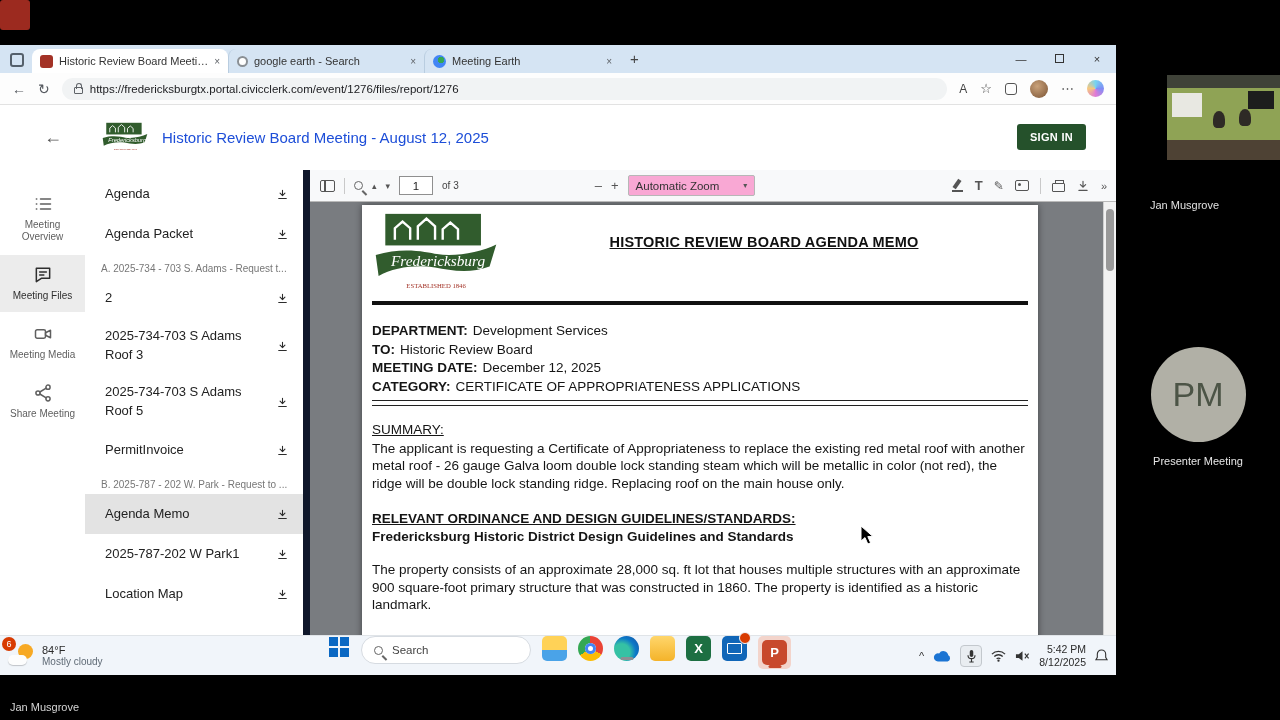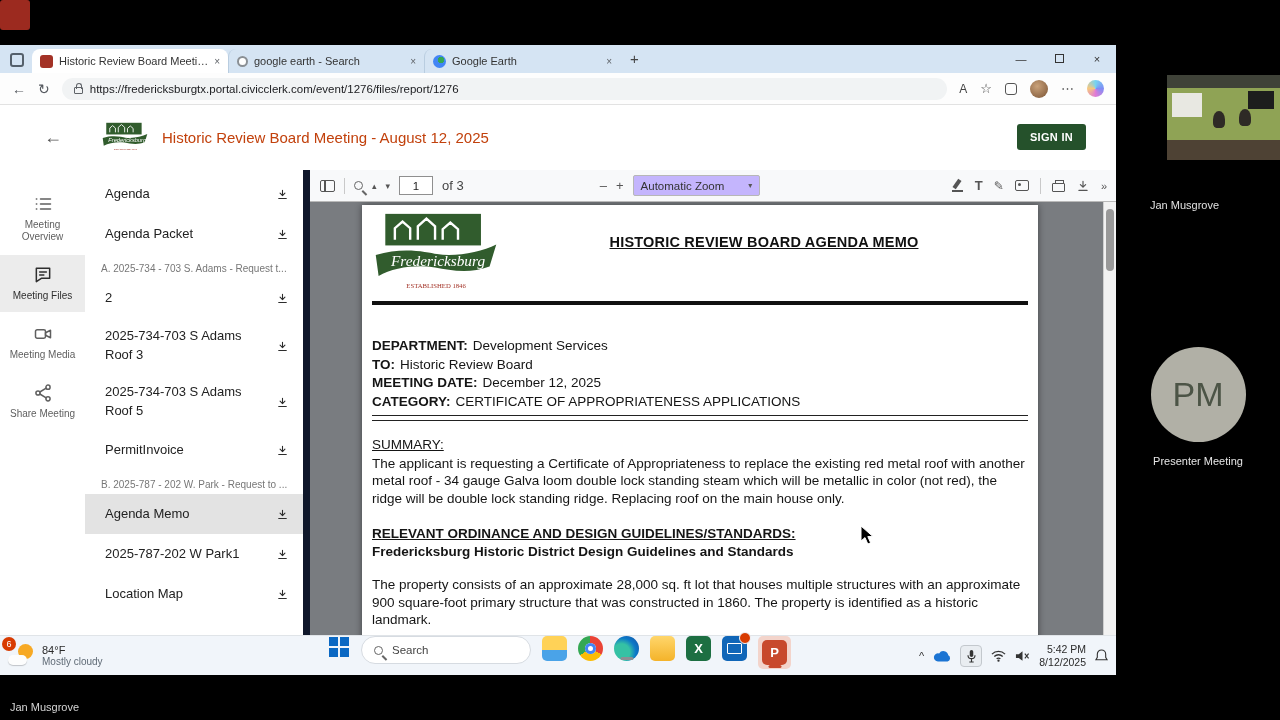--- a/index.html
+++ b/index.html
@@ -43,21 +43,21 @@
   .star{font-size:13px;color:#444}
   .ext{width:12px;height:12px;border:1.5px solid #555;border-radius:3px}
   .profile{width:18px;height:18px;border-radius:50%;background:radial-gradient(circle at 40% 35%,#caa27a,#7a5334)}
   .more{font-size:13px;color:#444}
   .copilot{width:17px;height:17px;border-radius:50%;background:conic-gradient(#77d4f0,#7f8df5,#e07bd6,#f6c77e,#77d4f0)}
 
   
   .p-header{position:absolute;top:60px;left:0;right:0;height:65px;background:#fff;display:flex;align-items:center}
   .back{margin-left:44px;font-size:18px;color:#555}
   .h-logo{margin-left:40px;width:46px;height:34px;flex:none}
-  .h-title{margin-left:14px;font-size:15px;color:#c2410c}
+  .h-title{margin-left:14px;font-size:15px;color:#1d4ed8}
   .signin{position:absolute;right:30px;top:19px;background:#25512b;color:#fff;font-size:11px;font-weight:bold;padding:7px 13px;border-radius:3px;letter-spacing:.3px;cursor:pointer}
 
   
   .p-body{position:absolute;top:125px;left:0;right:0;height:465px;background:#fff}
   .rail{position:absolute;left:0;top:0;width:85px;height:100%;padding-top:14px}
   .rail-item{width:100%;padding:10px 4px;display:flex;flex-direction:column;align-items:center;gap:5px;margin-bottom:2px;cursor:pointer}
   .rail-item svg{width:20px;height:20px;stroke:#5f5f5f;fill:none;stroke-width:1.8;stroke-linecap:round;stroke-linejoin:round}
   .rail-item .rl{font-size:10px;color:#5f5f5f;text-align:center;line-height:12px}
   .rail-item.sel{background:#ececec}
   .rail-item.sel svg{stroke:#2f2f2f}
@@ -74,24 +74,24 @@
   
   .viewer{position:absolute;left:310px;top:0;right:0;height:100%}
   .pdf-toolbar{position:absolute;top:0;left:0;right:0;height:32px;background:#f8f9fa;border-bottom:1px solid #b9b9b9;display:flex;align-items:center;padding:0 10px;gap:9px;color:#4b4b4b}
   .sep{width:1px;height:16px;background:#c9c9c9}
   .sbt{width:15px;height:12px;border:1.5px solid #555;border-radius:2px;position:relative}
   .sbt::before{content:"";position:absolute;left:3px;top:0;bottom:0;width:1.5px;background:#555}
   .mag{width:9px;height:9px;border:1.5px solid #666;border-radius:50%;position:relative}
   .mag::after{content:"";position:absolute;left:8px;top:8px;width:6px;height:1.5px;background:#666;transform:rotate(45deg);transform-origin:0 0}
   .chev{font-size:9px;color:#555}
   .pageinput{width:34px;height:19px;border:1px solid #8f8f8f;background:#fff;text-align:center;font-size:11.5px;color:#222}
-  .of{font-size:13px;color:#444}
+  .of{font-size:10px;color:#444}
   .zgap{width:118px}
   .zbtn{font-size:13px;color:#555}
-  .zoomsel{height:21px;background:#c4b5fd;border:1px solid #b7b7b7;border-radius:2px;display:flex;align-items:center;padding:0 7px;gap:24px;font-size:11.5px;color:#333;cursor:pointer}
+  .zoomsel{height:21px;background:#f9a8d4;border:1px solid #b7b7b7;border-radius:2px;display:flex;align-items:center;padding:0 7px;gap:24px;font-size:11.5px;color:#333;cursor:pointer}
   .zoomsel .caret{font-size:8px;color:#555}
   .t-right{margin-left:auto;display:flex;align-items:center;gap:11px}
   .hl{width:13px;height:13px;position:relative}
   .hl::before{content:"";position:absolute;left:4px;top:0;width:4px;height:10px;background:#555;transform:rotate(35deg)}
   .hl::after{content:"";position:absolute;left:1px;bottom:0;width:11px;height:2px;background:#555}
   .tT{font-size:13px;font-weight:bold;color:#555}
   .tpen{font-size:12px;color:#555}
   .timg{width:14px;height:11px;border:1.5px solid #555;border-radius:2px;position:relative}
   .timg::before{content:"";position:absolute;left:2px;top:2px;width:3px;height:3px;border-radius:50%;background:#555}
   .tprint{width:13px;height:9px;border:1.5px solid #555;border-radius:1px;position:relative;margin-top:3px}
@@ -101,21 +101,21 @@
 
   .pdf-canvas{position:absolute;top:32px;left:0;right:0;bottom:0;background:#797c80;overflow:hidden}
   .page{position:absolute;left:52px;top:3px;width:676px;height:780px;background:#fff;box-shadow:0 0 7px rgba(0,0,0,.45);padding:6px 10px}
   .doc-row1{display:flex}
   .fb-logo.big{width:128px;height:88px;flex:none}
   .doc-title{flex:1;text-align:center;margin-top:22px;font-size:14.5px;font-weight:bold;color:#111;letter-spacing:.2px}
   .u{text-decoration:underline}
   .rule-thick{height:4px;background:#111;margin-top:2px}
   .rule-thin{border-top:1.5px solid #222;margin-top:4px}
   .doc{font-size:13.5px;color:#151515;line-height:18.5px}
-  .fields{margin-top:32px}
+  .fields{margin-top:17px}
   .doc b{font-weight:bold}
   .fv{margin-left:5px}
   .cap-line{margin-top:20px}
   .cap-line .num{margin-left:5px}
   .cap-line .rest{margin-left:4px}
   .sumh{margin-top:15px;font-weight:normal}
   .para{margin-top:0;line-height:17.5px}
   .ordh{margin-top:18px;font-weight:bold;line-height:18px}
   .para2{margin-top:15px;line-height:17.5px}
   .cursor{position:absolute;left:550px;top:323px;z-index:6}
@@ -186,21 +186,21 @@
         <span class="tab-title">Historic Review Board Meeting · ·</span>
         <span class="tab-close">×</span>
       </div>
       <div class="tab">
         <span class="fav fav2"></span>
         <span class="tab-title">google earth - Search</span>
         <span class="tab-close">×</span>
       </div>
       <div class="tab">
         <span class="fav fav3"></span>
-        <span class="tab-title">Google Earth</span>
+        <span class="tab-title">Meeting Earth</span>
         <span class="tab-close">×</span>
       </div>
       <div class="newtab">+</div>
       <div class="wincontrols">
         <span class="wc">—</span>
         <span class="wc maxbox"><i></i></span>
         <span class="wc">×</span>
       </div>
     </div>
 
@@ -372,21 +372,21 @@
             <div class="rule-thick"></div>
             <div class="fields">
               <div><b>DEPARTMENT:</b><span class="fv">Development Services</span></div>
               <div><b>TO:</b><span class="fv">Historic Review Board</span></div>
               <div><b>MEETING DATE:</b><span class="fv">December 12, 2025</span></div>
               <div><b>CATEGORY:</b><span class="fv">CERTIFICATE OF APPROPRIATENESS APPLICATIONS</span></div>
             </div>
             <div class="rule-thin"></div>
             <div class="rule-thin"></div>
             <div class="sumh u">SUMMARY:</div>
-            <div class="para">The applicant is requesting a Certificate of Appropriateness to replace the existing red metal roof with another metal roof - 34 gauge Galva loom double lock standing steam which will be metallic in color (not red), the ridge will be double lock standing ridge. Replacing roof on the main house only.</div>
+            <div class="para">The applicant is requesting a Certificate of Appropriateness to replace the existing red metal roof with another metal roof - 26 gauge Galva loom double lock standing steam which will be metallic in color (not red), the ridge will be double lock standing ridge. Replacing roof on the main house only.</div>
             <div class="ordh">
               <span class="u">RELEVANT ORDINANCE AND DESIGN GUIDELINES/STANDARDS:</span><br>
               <span>Fredericksburg Historic District Design Guidelines and Standards</span>
             </div>
             <div class="para2">The property consists of an approximate 28,000 sq. ft lot that houses multiple structures with an approximate 900 square-foot primary structure that was constructed in 1860. The property is identified as a historic landmark.</div>
           </div>
 
           <svg class="cursor" width="15" height="21" viewBox="0 0 15 21">
             <path d="M1 1 L1 16 L5 12.6 L7.8 19 L10.6 17.8 L7.8 11.6 L13 11.6 Z" fill="#000" stroke="#fff" stroke-width="1"></path>
           </svg>

